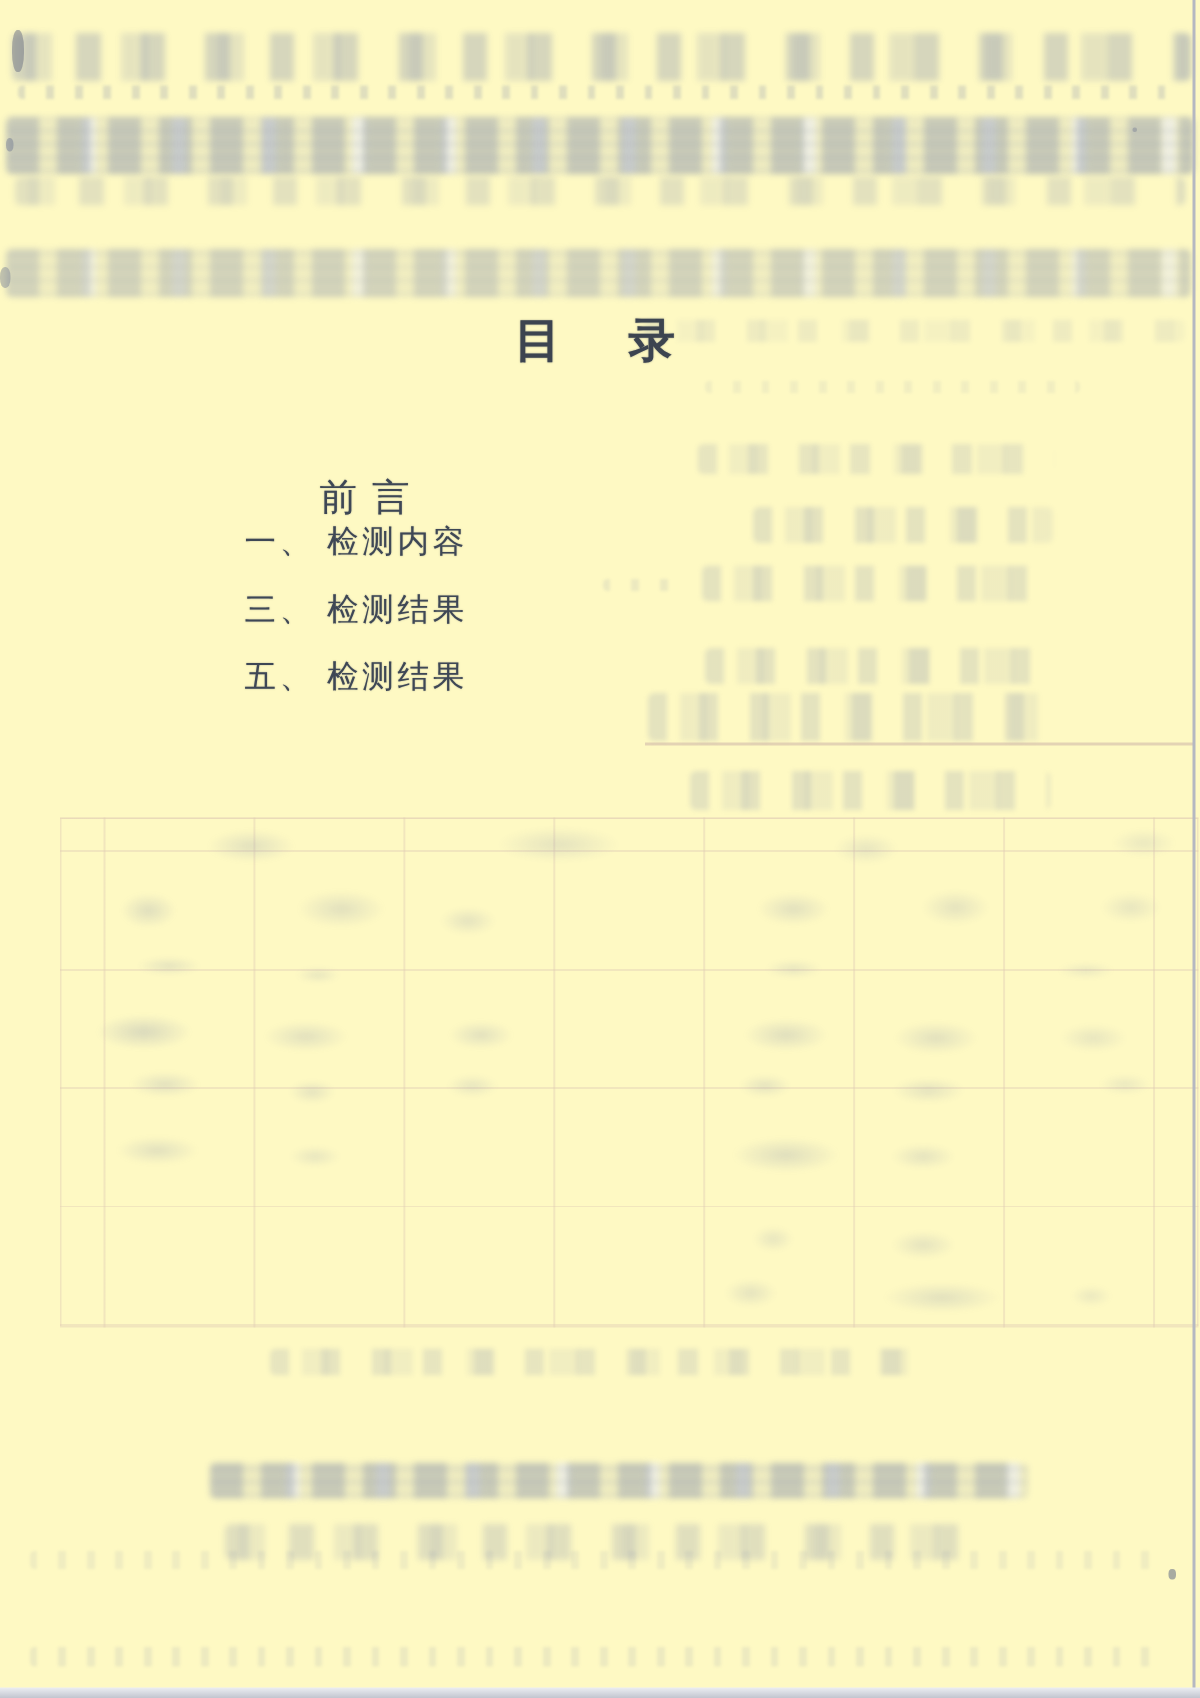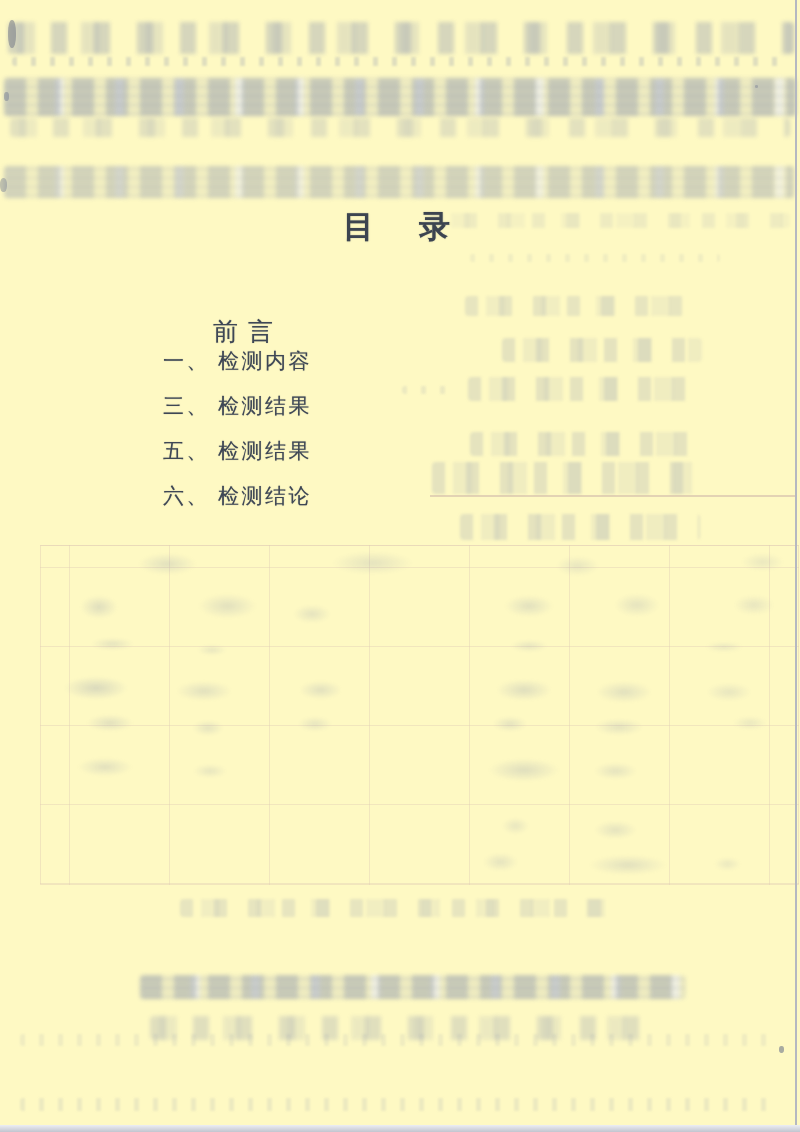--- a/index.html
+++ b/index.html
@@ -159,18 +159,15 @@
   <div class="toc">
     <div class="toc-item">
       <span class="toc-num">一、</span><span>检测内容</span>
     </div>
     <div class="toc-item">
       <span class="toc-num">三、</span><span>检测结果</span>
     </div>
     <div class="toc-item">
       <span class="toc-num">五、</span><span>检测结果</span>
     </div>
-    <div class="toc-item">
-      <span class="toc-num">六、</span><span>检测结论</span>
-    </div>
   </div>
 
 </div>
 
 </body></html>

